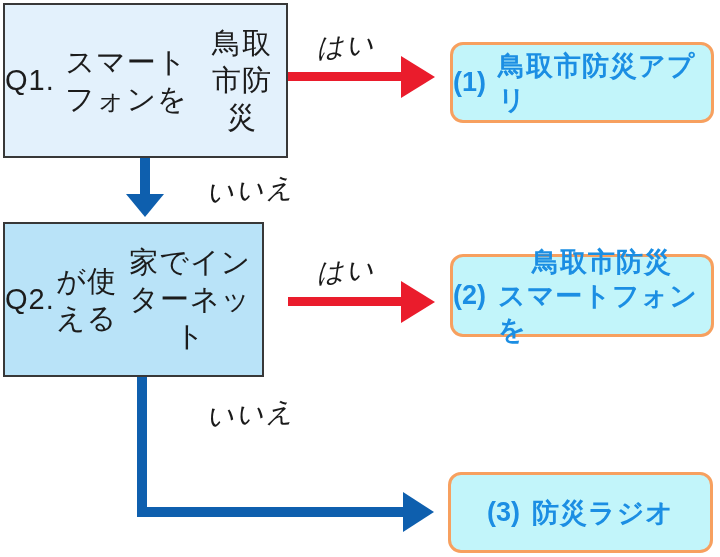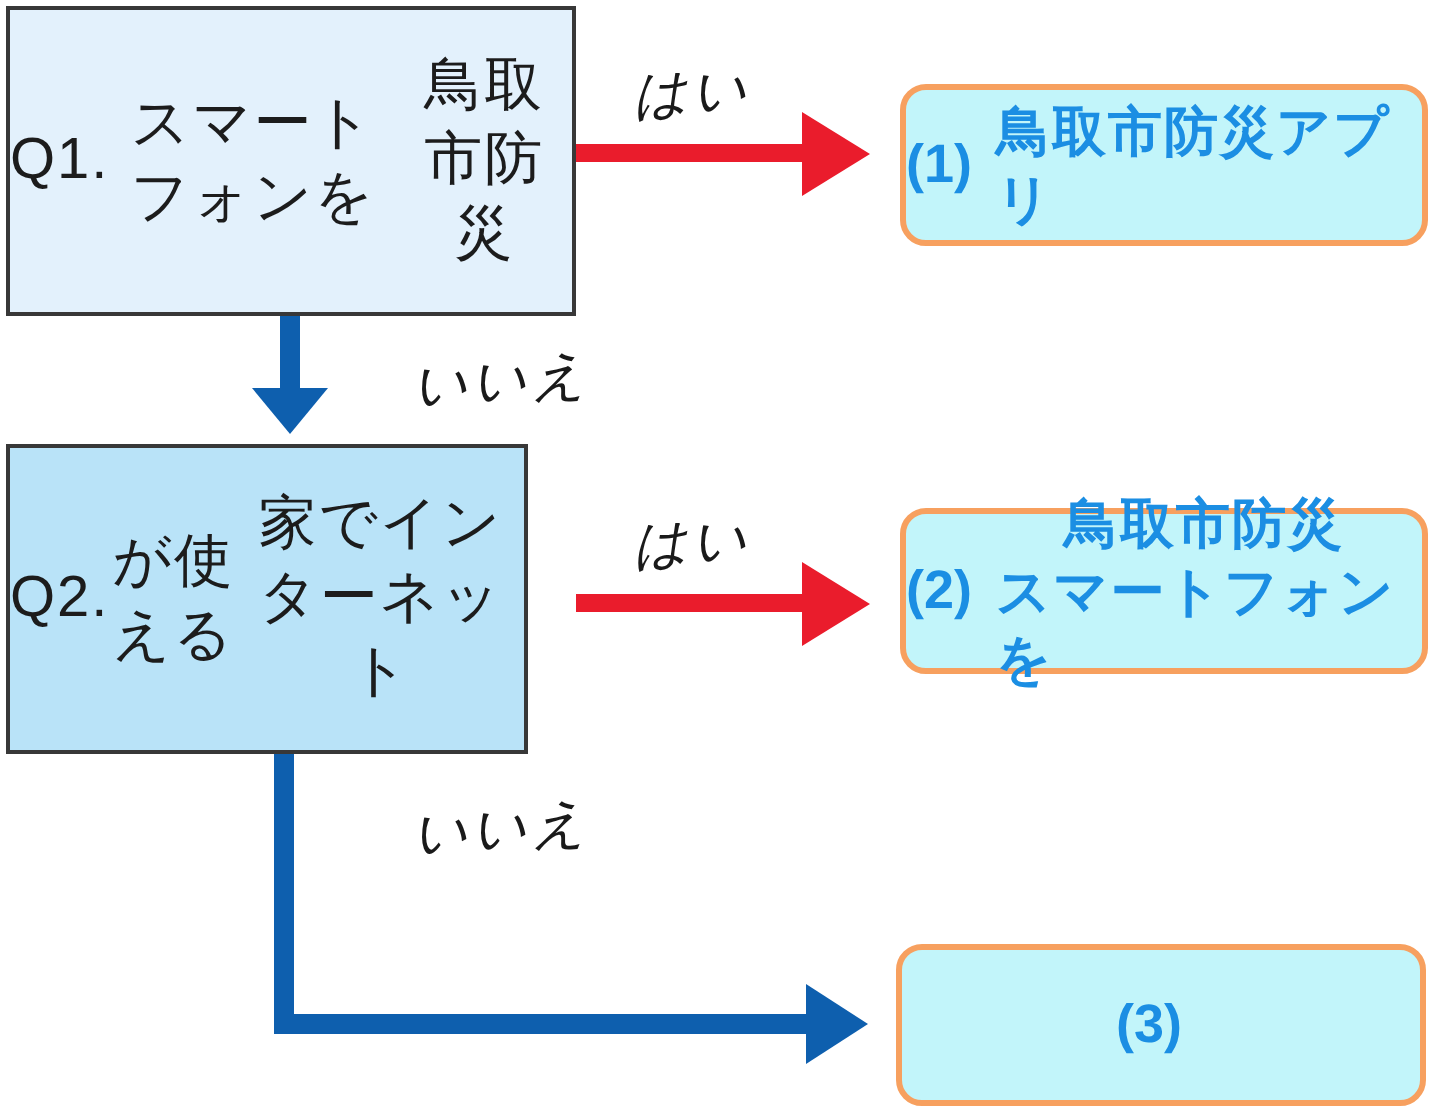--- a/index.html
+++ b/index.html
@@ -152,16 +152,17 @@
   </div>
 
   <div class="seg blue elbow-v"></div>
   <div class="seg blue elbow-h"></div>
   <div class="tri right-blue"></div>
   <div class="lbl no2">いいえ</div>
 
   <div class="rbox r3">
     <span class="rnum">(3)</span>
     <span class="rlines">
+      <span>防災ラジオ</span>
     </span>
   </div>
 
 </div>
 
 </body></html>

